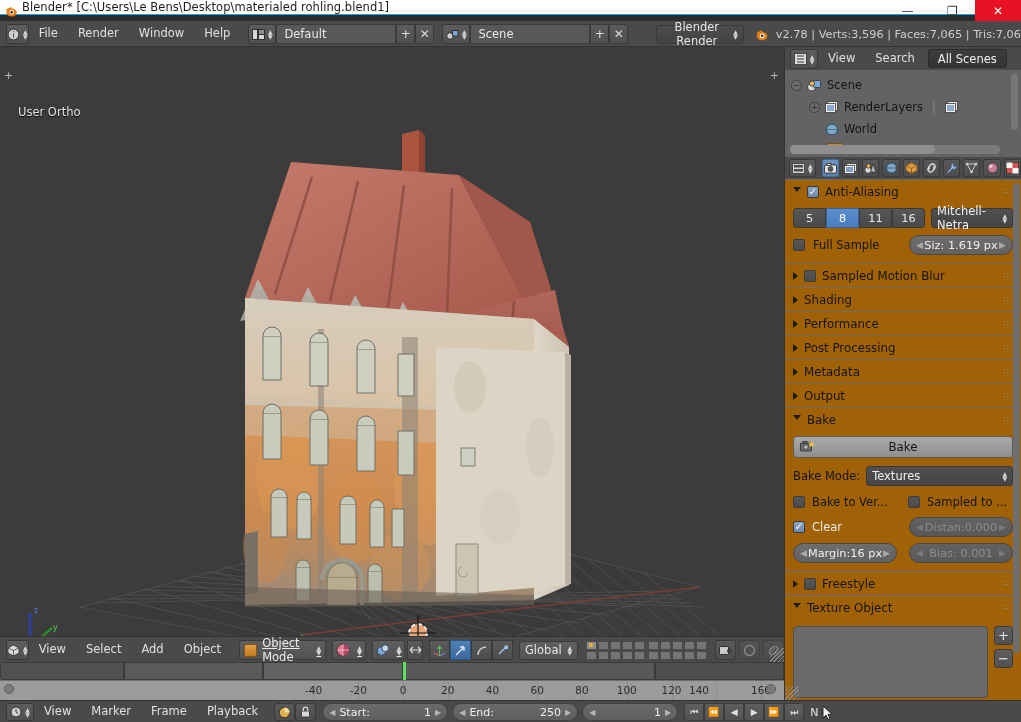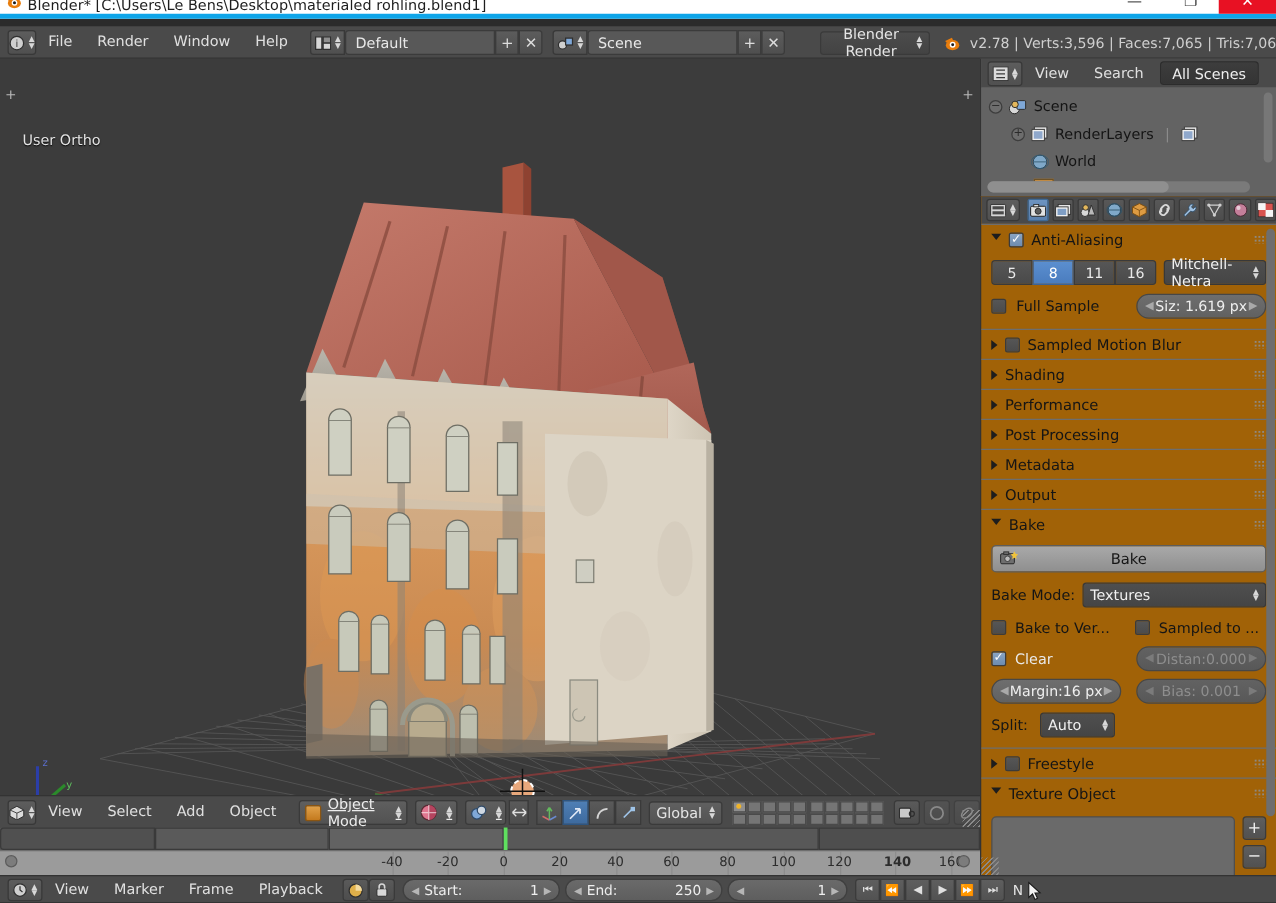--- a/index.html
+++ b/index.html
@@ -2,21 +2,21 @@
 <html><head>
 <meta charset="utf-8">
 <style>
   * { box-sizing: border-box; margin:0; padding:0; }
   html,body { width:1021px; height:722px; overflow:hidden; background:#2b2b2b;
     font-family:"DejaVu Sans", sans-serif; }
   body { position:relative; }
 
   
   .titlebar { position:absolute; left:0; top:0; width:1021px; height:15px;
-    background:#ffffff; border-bottom:4px solid #0ea5e9; display:flex; align-items:flex-end; }
+    background:#ffffff; border-bottom:1px solid #0ea5e9; display:flex; align-items:flex-start; }
   .tb-icon { width:22px; height:21px; display:flex; align-items:center; justify-content:center; }
   .tb-icon svg { display:block; }
   .tb-title { font-size:11.5px; color:#1d1d1d; font-family:"DejaVu Sans", sans-serif;
     white-space:nowrap; letter-spacing:0.05px; }
   .tb-spacer { flex:1; }
   .tb-btn { width:45px; height:21px; display:flex; align-items:center; justify-content:center;
     color:#3a3a3a; font-size:12px; }
   .tb-btn.close { background:#e81123; color:#fff; width:46px; }
   .tb-glyph { font-size:12px; line-height:1; }
   .mnu { color:#e0e0e0; font-size:11.5px; padding:0 10px; line-height:1;
@@ -650,21 +650,21 @@
       <div class="ruler-lbl" style="left: 492.5px;">40</div>
       <div class="ruler-tick" style="left: 537.25px;"></div>
       <div class="ruler-lbl" style="left: 537.25px;">60</div>
       <div class="ruler-tick" style="left: 582px;"></div>
       <div class="ruler-lbl" style="left: 582px;">80</div>
       <div class="ruler-tick" style="left: 626.75px;"></div>
       <div class="ruler-lbl" style="left: 626.75px;">100</div>
       <div class="ruler-tick" style="left: 671.5px;"></div>
       <div class="ruler-lbl" style="left: 671.5px;">120</div>
       <div class="ruler-tick" style="left: 716.25px;"></div>
-      <div class="ruler-lbl" style="left: 718px; font-weight: bold;">140</div>
+      <div class="ruler-lbl" style="left: 699px;">140</div>
       <div class="ruler-tick" style="left: 761px;"></div>
       <div class="ruler-lbl" style="left: 761px;">160</div>
     </div>
   <div class="tl-handle" style="left:4px; top:22px;"></div>
   <div class="tl-handle" style="left:766px; top:22px;"></div>
 </div>
 
 <div id="tlheader">
   <div class="row">
     <div class="editor-sel" style="height:18px;">
@@ -1008,30 +1008,20 @@
           <span>Margin:16 px</span>
           <span class="a r">▶</span>
         </div>
         <div class="pill dim" style="width:104px; margin-left:auto;">
           <span class="a l">◀</span>
           <span>Bias:   0.001</span>
           <span class="a r">▶</span>
         </div>
       </div>
 
-      <div style="display:flex; align-items:center; gap:10px; margin-top:7px;">
-        <span class="lbl-s">Split:</span>
-        <div class="dropdn" style="width:60px;">
-          <span>Auto</span>
-          <span class="spin">
-              <i>▲</i>
-              <i>▼</i>
-            </span>
-        </div>
-      </div>
     </div>
   </div>
 
   <div class="panel">
     <div class="panel-hd">
       <span class="tri"></span>
       <span class="cbox"></span>
       <span>Freestyle</span>
       <span class="grip"></span>
     </div>

